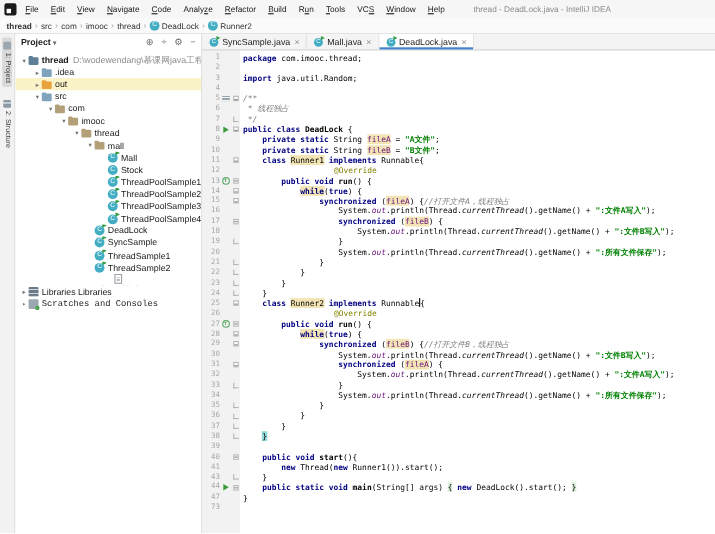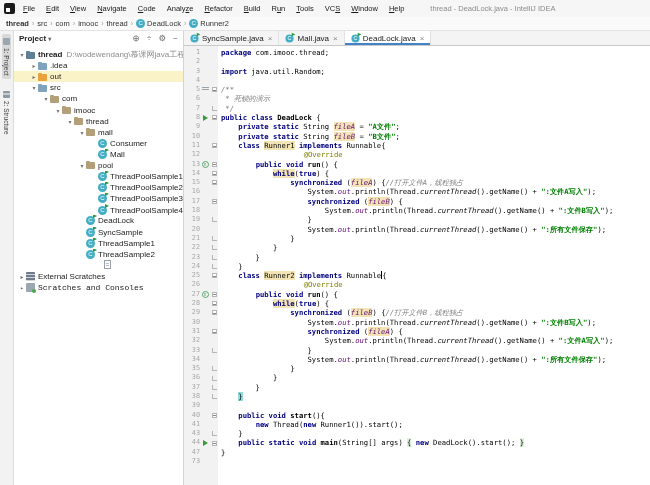--- a/index.html
+++ b/index.html
@@ -87,21 +87,21 @@
 
   
   .sg-p{color:#000;}
   .sg-k{color:#000080;font-weight:bold;}
   .sg-kh{color:#000080;font-weight:bold;background:#F2E4B4;}
   .sg-b{color:#000;font-weight:bold;}
   .sg-hb{color:#000;font-weight:normal;background:#F2E4B4;}
   .sg-s{color:#008000;font-weight:bold;}
   .sg-c{color:#808080;font-style:italic;}
   .sg-f{color:#660E7A;font-style:italic;}
-  .sg-fh{color:#660E7A;font-style:italic;background:#F2E4B4;}
+  .sg-fh{color:#660E7A;background:#F2E4B4;}
   .sg-a{color:#808000;padding-left:48px;}
   .sg-m{color:#000;font-style:italic;}
   .sg-g{background:#DCF0DC;}
   .sg-mb{background:#93D9D9;}
   .sg-caret{display:inline-block;width:1px;height:8px;background:#000;vertical-align:-1px;}
 </style>
 </head>
 <body>
 
 <div class="window">
@@ -219,34 +219,29 @@
             <span class="ti ti-package"></span>
             <span class="t-label">thread</span>
           </div>
           <div class="tree-row" style="padding-left: 64px;">
             <span class="t-arrow">▾</span>
             <span class="ti ti-package"></span>
             <span class="t-label">mall</span>
           </div>
           <div class="tree-row" style="padding-left: 76px;">
             <span class="t-arrow"></span>
+            <span class="ti ti-class-run">
+              <span class="run-badge"></span>
+            </span>
+            <span class="t-label">Mall</span>
+          </div>
+          <div class="tree-row" style="padding-left: 76px;">
+            <span class="t-arrow"></span>
             <span class="ti ti-class"></span>
-            <span class="t-label">Consumer</span>
-          </div>
-          <div class="tree-row" style="padding-left: 76px;">
-            <span class="t-arrow"></span>
-            <span class="ti ti-class-run">
-              <span class="run-badge"></span>
-            </span>
-            <span class="t-label">Mall</span>
-          </div>
-          <div class="tree-row" style="padding-left: 64px;">
-            <span class="t-arrow">▾</span>
-            <span class="ti ti-package"></span>
-            <span class="t-label">pool</span>
+            <span class="t-label">Stock</span>
           </div>
           <div class="tree-row" style="padding-left: 76px;">
             <span class="t-arrow"></span>
             <span class="ti ti-class-run">
               <span class="run-badge"></span>
             </span>
             <span class="t-label">ThreadPoolSample1</span>
           </div>
           <div class="tree-row" style="padding-left: 76px;">
             <span class="t-arrow"></span>
@@ -298,21 +293,21 @@
             <span class="t-label">ThreadSample2</span>
           </div>
           <div class="tree-row" style="padding-left: 16px; flex-direction: column;">
             <span class="t-arrow"></span>
             <span class="ti ti-file"></span>
             <span class="t-label">thread.iml</span>
           </div>
           <div class="tree-row" style="padding-left: 4px;">
             <span class="t-arrow">▸</span>
             <span class="ti ti-libraries"></span>
-            <span class="t-label">External Scratches</span>
+            <span class="t-label">Libraries Libraries</span>
           </div>
           <div class="tree-row" style="padding-left: 4px; font-family: Liberation Mono, monospace;">
             <span class="t-arrow">▸</span>
             <span class="ti ti-scratches"></span>
             <span class="t-label">Scratches and Consoles</span>
           </div>
         </div>
     </div>
 
     <div class="editor">
@@ -338,21 +333,21 @@
             <span>DeadLock.java</span>
             <span class="tab-close">×</span>
           </div>
         </div>
       <div class="code" id="code">
           <div class="code-line"><span class="gut"><span class="gnum">1</span><span class="gicon"></span><span class="gfold"></span></span><span class="lbody"><span class="sg-k">package</span><span class="sg-p"> com.imooc.thread;</span></span></div>
           <div class="code-line"><span class="gut"><span class="gnum">2</span><span class="gicon"></span><span class="gfold"></span></span><span class="lbody"></span></div>
           <div class="code-line"><span class="gut"><span class="gnum">3</span><span class="gicon"></span><span class="gfold"></span></span><span class="lbody"><span class="sg-k">import</span><span class="sg-p"> java.util.Random;</span></span></div>
           <div class="code-line"><span class="gut"><span class="gnum">4</span><span class="gicon"></span><span class="gfold"></span></span><span class="lbody"></span></div>
           <div class="code-line"><span class="gut"><span class="gnum">5</span><span class="gicon"><span class="comment-ic"></span></span><span class="gfold"><span class="fold-s"></span></span></span><span class="lbody"><span class="sg-c">/**</span></span></div>
-          <div class="code-line"><span class="gut"><span class="gnum">6</span><span class="gicon"></span><span class="gfold"></span></span><span class="lbody"><span class="sg-c"> * 死锁的演示</span></span></div>
+          <div class="code-line"><span class="gut"><span class="gnum">6</span><span class="gicon"></span><span class="gfold"></span></span><span class="lbody"><span class="sg-c"> * 线程独占</span></span></div>
           <div class="code-line"><span class="gut"><span class="gnum">7</span><span class="gicon"></span><span class="gfold"><span class="fold-e"></span></span></span><span class="lbody"><span class="sg-c"> */</span></span></div>
           <div class="code-line"><span class="gut"><span class="gnum">8</span><span class="gicon"><span class="run-arrow"></span></span><span class="gfold"><span class="fold-s"></span></span></span><span class="lbody"><span class="sg-k">public</span><span class="sg-p"> </span><span class="sg-k">class</span><span class="sg-b"> DeadLock</span><span class="sg-p"> {</span></span></div>
           <div class="code-line"><span class="gut"><span class="gnum">9</span><span class="gicon"></span><span class="gfold"></span></span><span class="lbody"><span class="sg-p">    </span><span class="sg-k">private</span><span class="sg-p"> </span><span class="sg-k">static</span><span class="sg-p"> String </span><span class="sg-fh">fileA</span><span class="sg-p"> = </span><span class="sg-s">"A文件"</span><span class="sg-p">;</span></span></div>
           <div class="code-line"><span class="gut"><span class="gnum">10</span><span class="gicon"></span><span class="gfold"></span></span><span class="lbody"><span class="sg-p">    </span><span class="sg-k">private</span><span class="sg-p"> </span><span class="sg-k">static</span><span class="sg-p"> String </span><span class="sg-fh">fileB</span><span class="sg-p"> = </span><span class="sg-s">"B文件"</span><span class="sg-p">;</span></span></div>
           <div class="code-line"><span class="gut"><span class="gnum">11</span><span class="gicon"></span><span class="gfold"><span class="fold-s"></span></span></span><span class="lbody"><span class="sg-p">    </span><span class="sg-k">class</span><span class="sg-p"> </span><span class="sg-hb">Runner1</span><span class="sg-p"> </span><span class="sg-k">implements</span><span class="sg-p"> Runnable{</span></span></div>
           <div class="code-line"><span class="gut"><span class="gnum">12</span><span class="gicon"></span><span class="gfold"></span></span><span class="lbody"><span class="sg-p">        </span><span class="sg-a">@Override</span></span></div>
           <div class="code-line"><span class="gut"><span class="gnum">13</span><span class="gicon"><span class="override-ic">↑</span></span><span class="gfold"><span class="fold-s"></span></span></span><span class="lbody"><span class="sg-p">        </span><span class="sg-k">public</span><span class="sg-p"> </span><span class="sg-k">void</span><span class="sg-p"> </span><span class="sg-b">run</span><span class="sg-p">() {</span></span></div>
           <div class="code-line"><span class="gut"><span class="gnum">14</span><span class="gicon"></span><span class="gfold"><span class="fold-s"></span></span></span><span class="lbody"><span class="sg-p">            </span><span class="sg-kh">while</span><span class="sg-p">(</span><span class="sg-k">true</span><span class="sg-p">) {</span></span></div>
           <div class="code-line"><span class="gut"><span class="gnum">15</span><span class="gicon"></span><span class="gfold"><span class="fold-s"></span></span></span><span class="lbody"><span class="sg-p">                </span><span class="sg-k">synchronized</span><span class="sg-p"> (</span><span class="sg-fh">fileA</span><span class="sg-p">) {</span><span class="sg-c">//打开文件A，线程独占</span></span></div>
           <div class="code-line"><span class="gut"><span class="gnum">16</span><span class="gicon"></span><span class="gfold"></span></span><span class="lbody"><span class="sg-p">                    System.</span><span class="sg-f">out</span><span class="sg-p">.println(Thread.</span><span class="sg-m">currentThread</span><span class="sg-p">().getName() + </span><span class="sg-s">":文件A写入"</span><span class="sg-p">);</span></span></div>

